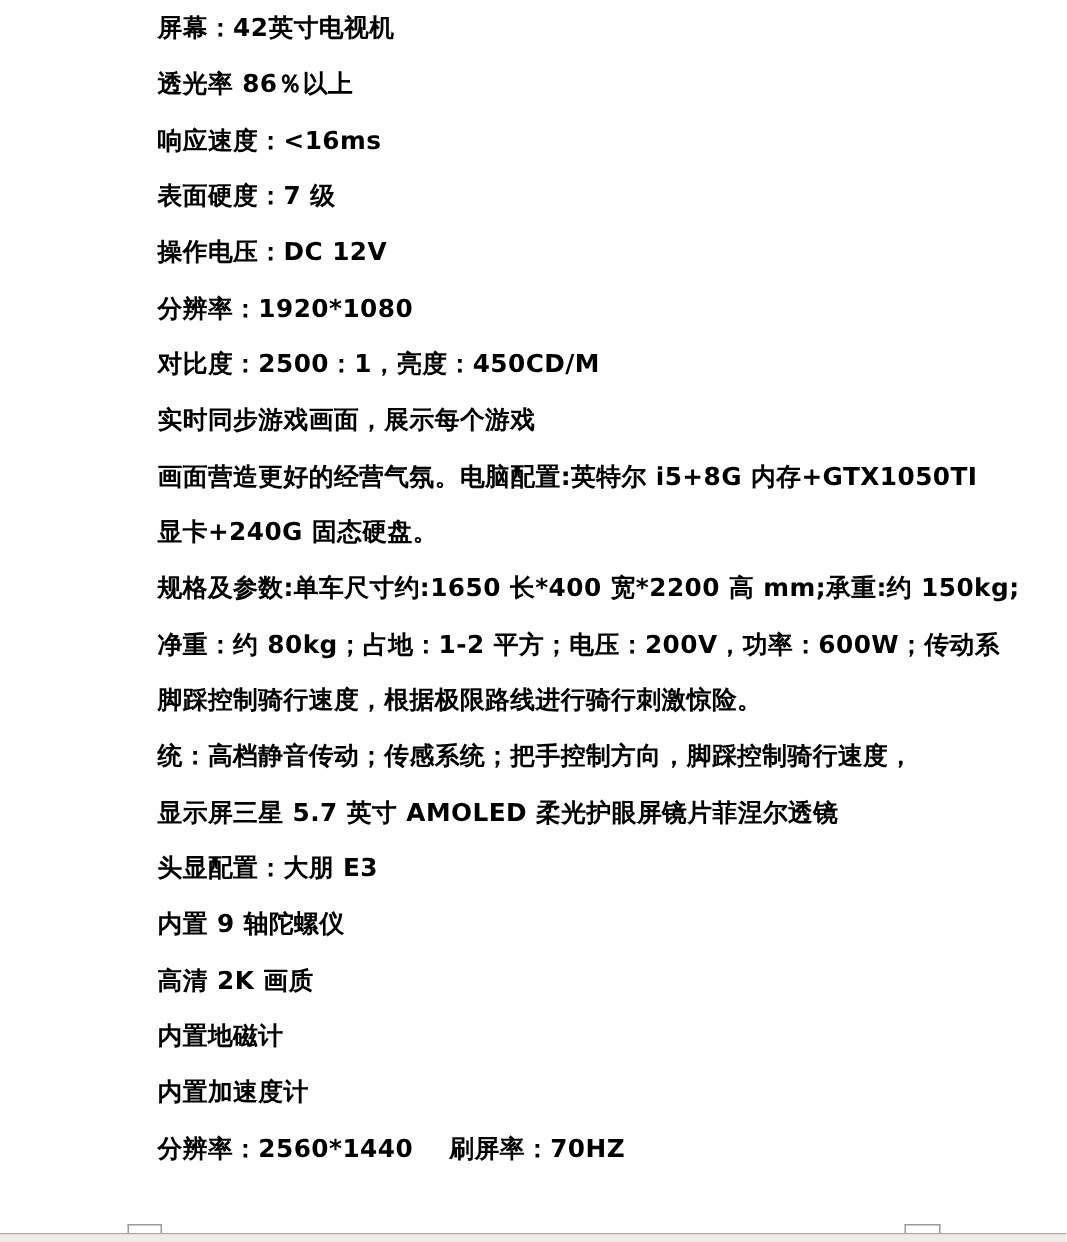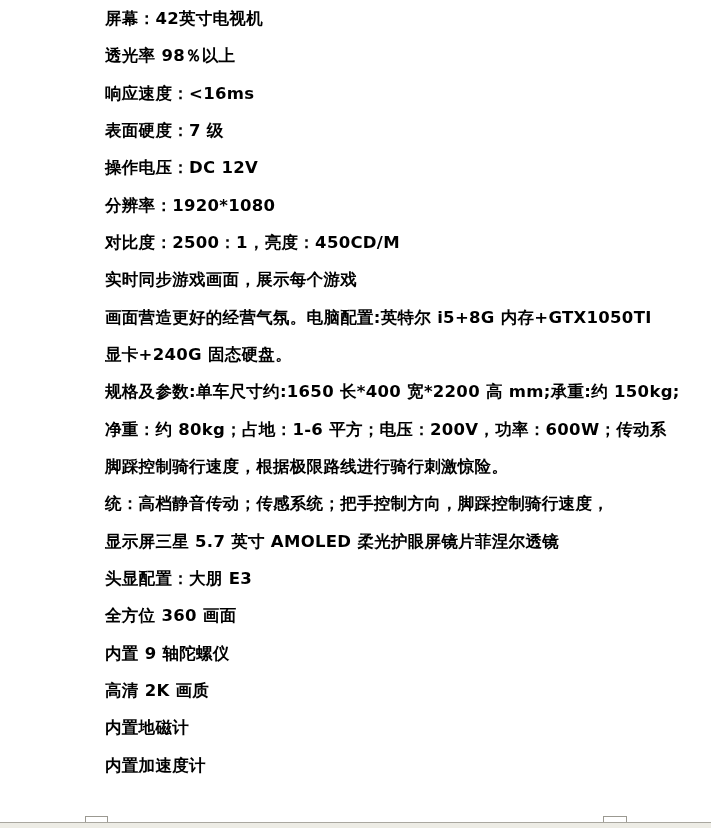--- a/index.html
+++ b/index.html
@@ -65,40 +65,40 @@
     background: #edece5;
   }
 </style>
 </head>
 <body>
 
 <div class="page">
 
   <div class="doc-text">
     <p>屏幕：42英寸电视机</p>
-    <p>透光率 98％以上</p>
+    <p>透光率 86％以上</p>
     <p>响应速度：&lt;16ms</p>
     <p>表面硬度：7 级</p>
     <p>操作电压：DC 12V</p>
     <p>分辨率：1920*1080</p>
     <p>对比度：2500：1，亮度：450CD/M</p>
     <p>实时同步游戏画面，展示每个游戏</p>
     <p>画面营造更好的经营气氛。电脑配置:英特尔 i5+8G 内存+GTX1050TI</p>
     <p>显卡+240G 固态硬盘。</p>
     <p>规格及参数:单车尺寸约:1650 长*400 宽*2200 高 mm;承重:约 150kg;</p>
-    <p>净重：约 80kg；占地：1-6 平方；电压：200V，功率：600W；传动系</p>
+    <p>净重：约 80kg；占地：1-2 平方；电压：200V，功率：600W；传动系</p>
     <p>脚踩控制骑行速度，根据极限路线进行骑行刺激惊险。</p>
     <p>统：高档静音传动；传感系统；把手控制方向，脚踩控制骑行速度，</p>
     <p>显示屏三星 5.7 英寸 AMOLED 柔光护眼屏镜片菲涅尔透镜</p>
     <p>头显配置：大朋 E3</p>
-    <p>全方位 360 画面</p>
     <p>内置 9 轴陀螺仪</p>
     <p>高清 2K 画质</p>
     <p>内置地磁计</p>
     <p>内置加速度计</p>
+    <p>分辨率：2560*1440    刷屏率：70HZ</p>
   </div>
 
   <div class="boundary-marker marker-left"></div>
   <div class="boundary-marker marker-right"></div>
   <div class="bottom-divider"></div>
   <div class="bottom-strip"></div>
 
 </div>
 
 </body></html>

